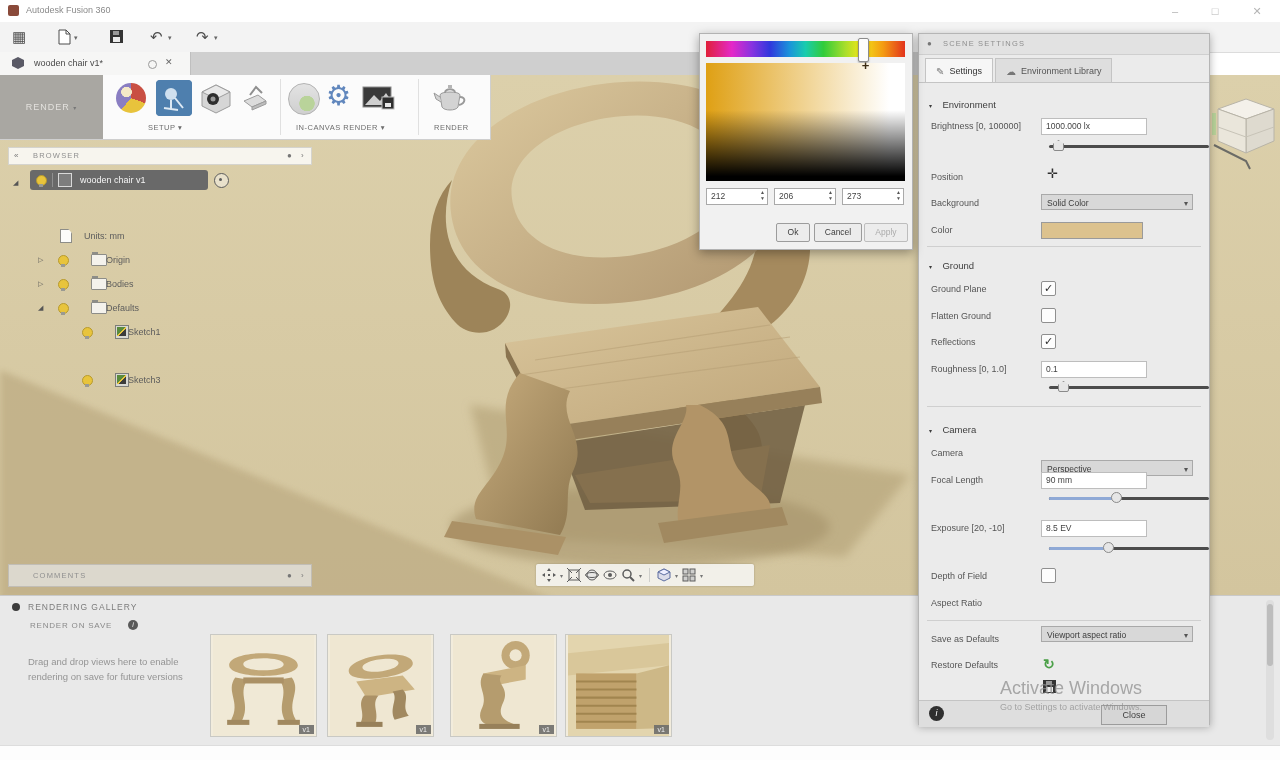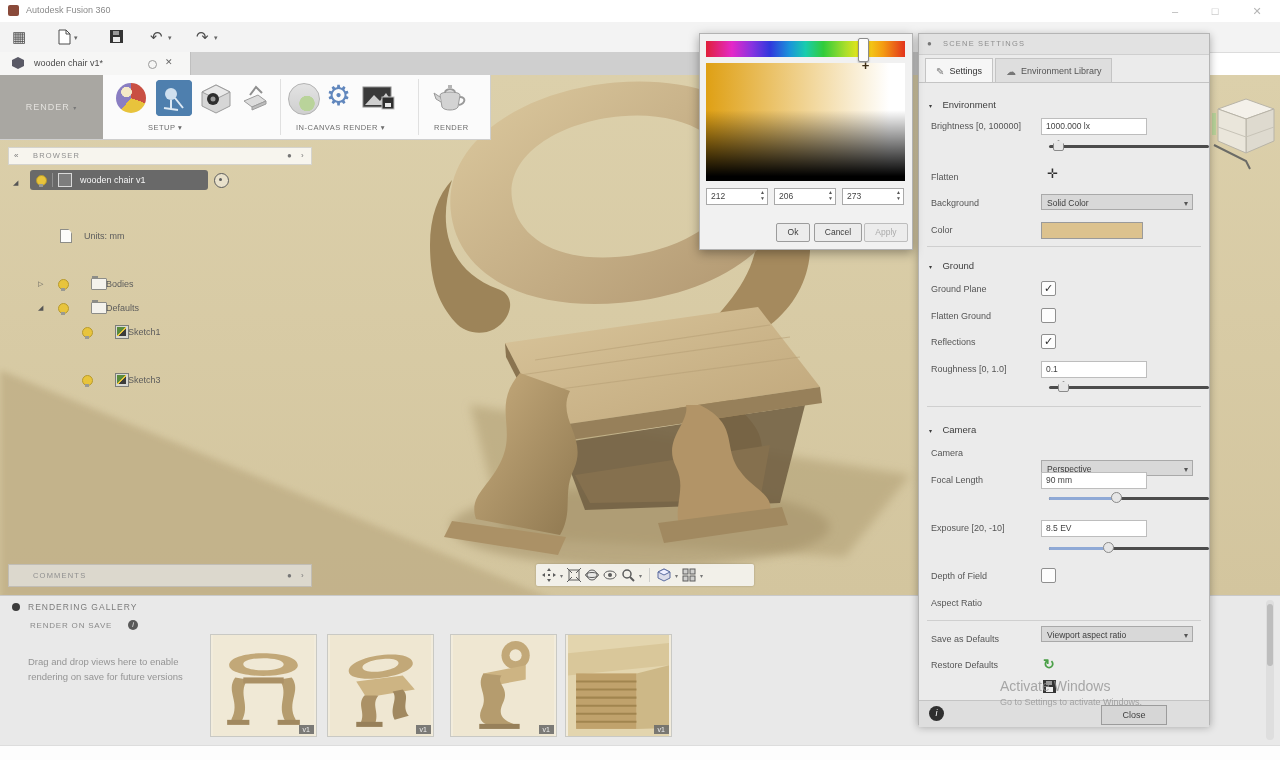--- a/index.html
+++ b/index.html
@@ -123,21 +123,21 @@
   #g-ros{left:30px;top:25px;font-size:8px;letter-spacing:.8px;color:#8a8a8a}
   #g-ros-info{left:128px;top:24px;width:10px;height:10px;border-radius:50%;background:#5a5a5a;color:#eee;font-size:7px;text-align:center;line-height:10px;font-style:italic}
   #g-hint{left:28px;top:58px;width:158px;font-size:9.5px;color:#949494;line-height:15px}
   .thumb{top:38px;width:107px;height:103px;background:#f2ecdc;border:1px solid #c9c9c4;box-sizing:border-box}
   .badge{position:absolute;right:2px;bottom:2px;background:rgba(110,110,108,.9);color:#f0f0f0;font-size:7px;padding:1px 4px}
   #g-scroll{left:1266px;top:4px;width:8px;height:140px;background:#dedede;border-radius:4px}
   #g-scroll-thumb{left:1267px;top:8px;width:6px;height:62px;background:#bdbdbd;border-radius:3px}
   #bottomstrip{left:0;top:745px;width:1280px;height:15px;background:#fdfdfd;border-top:1px solid #ddd}
   
   #watermark{left:1000px;top:678px;z-index:60;color:#8f8f8f;opacity:.75;pointer-events:none}
-  #wm1{font-size:14px}
+  #wm1{font-size:18px}
   #wm2{font-size:9px;margin-top:3px}
 </style>
 </head>
 <body>
 
 <div class="abs" id="titlebar">
   <div class="abs" id="app-icon"></div>
   <div class="abs" id="app-title">Autodesk Fusion 360</div>
   <div class="abs winbtn" style="left:1160px">–</div>
   <div class="abs winbtn" style="left:1200px">□</div>
@@ -287,20 +287,26 @@
       <span class="rootsep"></span>
       <span class="whitecube"></span>
       <span id="root-label" style="margin-left:8px">wooden chair v1</span>
     </div>
     <span class="tw" id="root-radio"></span>
   </div>
   <div class="abs tree-row" style="left:0;top:148px;width:300px">
     <span class="tw docico" style="left:60px"></span>
     <span class="tw" style="left:84px">Units: mm</span>
   </div>
+  <div class="abs tree-row" style="left:0;top:172px;width:300px">
+    <span class="tw arr" style="left:38px">▷</span>
+    <span class="tw bulb" style="left:58px"></span>
+    <span class="tw folder" style="left:80px"></span>
+    <span class="tw" style="left:106px">Origin</span>
+  </div>
   <div class="abs tree-row" style="left:0;top:196px;width:300px">
     <span class="tw arr" style="left:38px">▷</span>
     <span class="tw bulb" style="left:58px"></span>
     <span class="tw folder" style="left:80px"></span>
     <span class="tw" style="left:106px">Bodies</span>
   </div>
   <div class="abs tree-row" style="left:0;top:220px;width:300px">
     <span class="tw arr" style="left:38px">◢</span>
     <span class="tw bulb" style="left:58px"></span>
     <span class="tw folder" style="left:80px"></span>
@@ -446,21 +452,21 @@
 
   <div class="abs" style="left:10px;top:60px">
     <span class="sec-tri">▾</span>
     <span class="sec-hdr">Environment</span>
   </div>
   <div class="abs sp-label" style="left:12px;top:87px;width:108px">Brightness [0, 100000]</div>
   <div class="abs sp-field" style="left:122px;top:84px">1000.000 lx</div>
   <div class="abs sp-slider" style="left:130px;top:111px">
     <span class="sp-handle pent" style="left:4px"></span>
   </div>
-  <div class="abs sp-label" style="left:12px;top:138px">Flatten</div>
+  <div class="abs sp-label" style="left:12px;top:138px">Position</div>
   <div class="abs posmove" style="left:128px;top:132px">✛</div>
   <div class="abs sp-label" style="left:12px;top:164px">Background</div>
   <div class="abs sp-select" style="left:122px;top:160px">
     <span>Solid Color</span>
     <span class="sel-caret">▾</span>
   </div>
   <div class="abs sp-label" style="left:12px;top:191px">Color</div>
   <div class="abs" id="swatch" style="left:122px;top:188px;background:#dcc28e"></div>
   <div class="abs sp-div" style="top:212px"></div>
 

